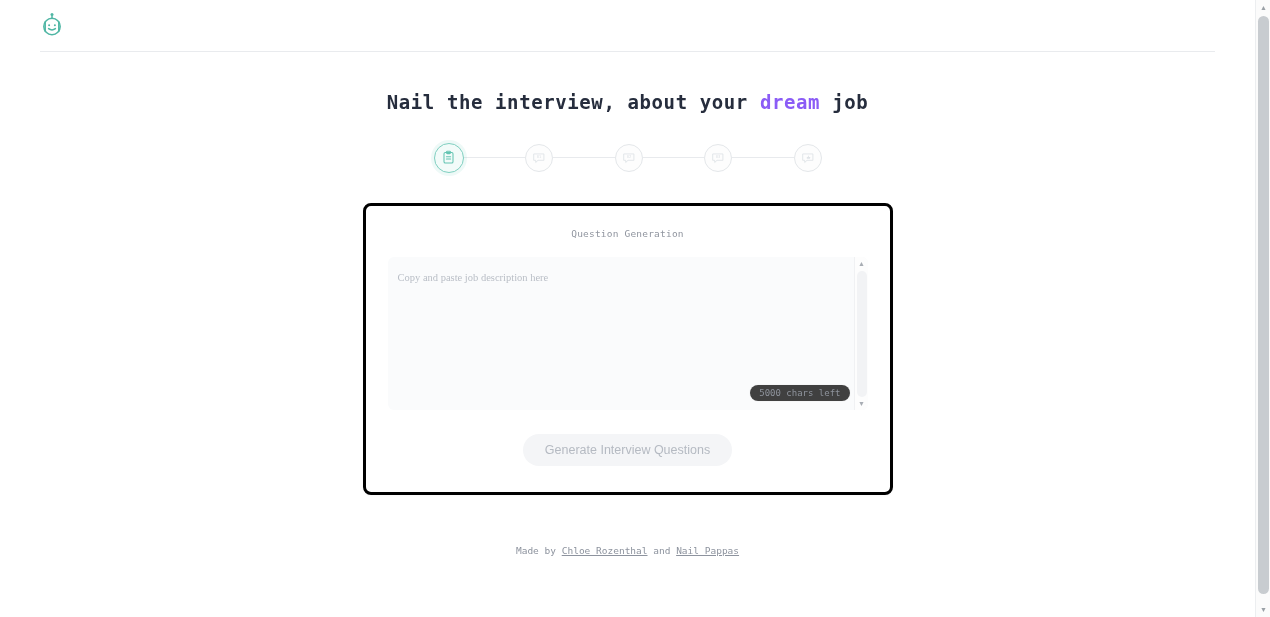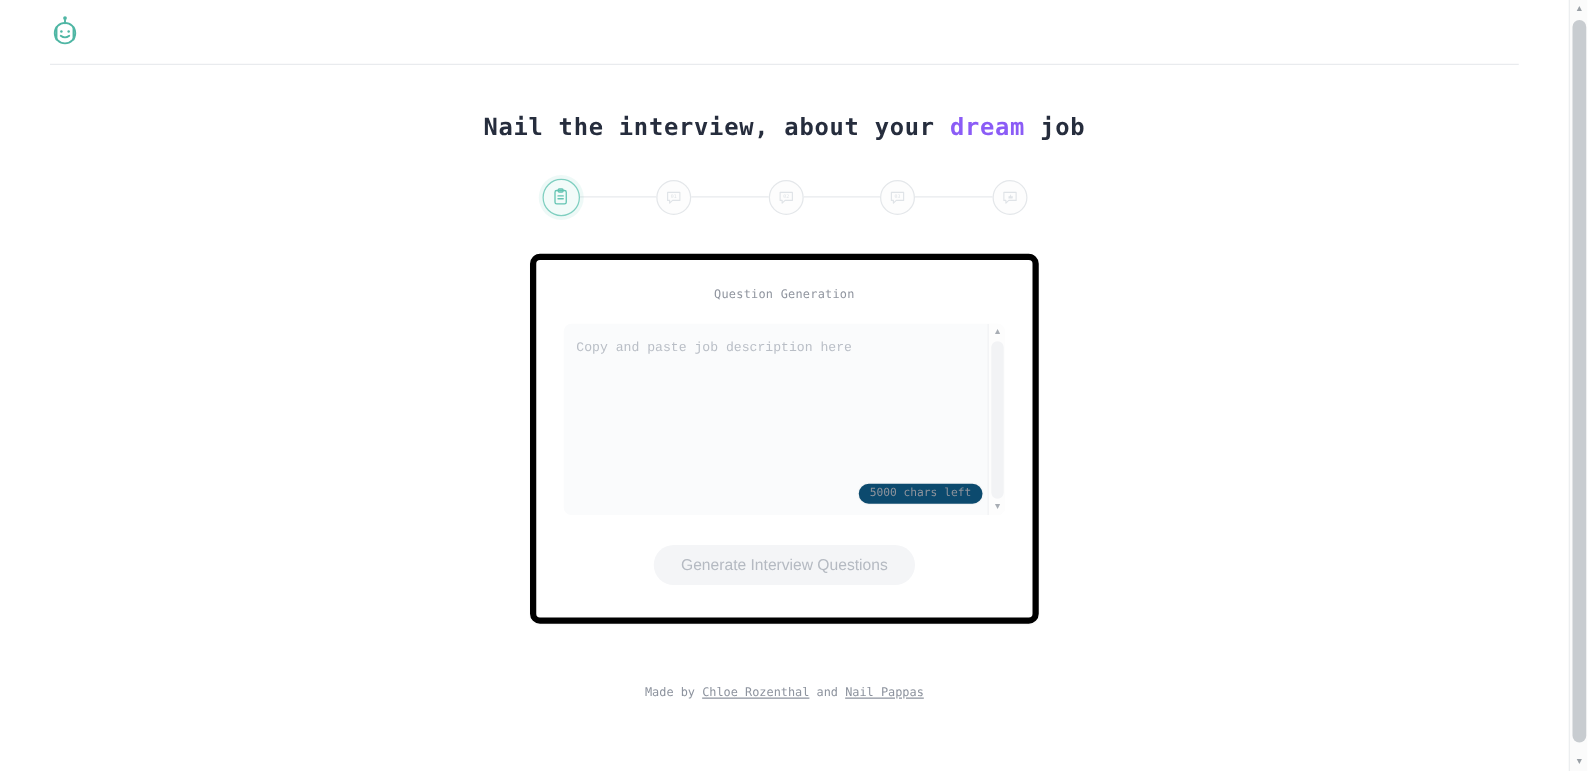--- a/index.html
+++ b/index.html
@@ -129,24 +129,24 @@
     box-shadow: 0 0 0 3px rgba(124,206,191,0.13);
   }
   .step-line {
     flex: 1 1 auto;
     height: 1px;
     background: #e8eaed;
   }
 
   
   .card {
-    width: 407px;
+    width: 530px;
     margin: 30px auto 0 auto;
     background: #ffffff;
-    border: 5px solid #000000;
+    border: 3px solid #000000;
     border-radius: 8px;
     padding: 22px 22px 26px 22px;
     box-shadow: 0 1px 2px rgba(16,24,40,0.03);
   }
   .card-eyebrow {
     text-align: center;
     font-family: "DejaVu Sans Mono", "Liberation Mono", monospace;
     font-size: 9.5px;
     color: #90959f;
     letter-spacing: 0.2px;
@@ -172,21 +172,21 @@
     overflow: hidden;
   }
   .job-textarea {
     width: 100%;
     height: 153px;
     border: 0;
     outline: none;
     resize: none;
     background: transparent;
     padding: 13px 28px 13px 10px;
-    font-family: Liberation Mono, monospace;
+    font-family: Liberation Serif, serif;
     font-size: 10.5px;
     line-height: 1.5;
     color: #3d4椒;
     color: #3d4450;
   }
   .job-textarea::placeholder { color: #b9bec6; }
 
   .ta-scrollbar {
     position: absolute;
     top: 0; right: 0;
@@ -209,21 +209,21 @@
     width: 10px;
     height: 126px;
     background: #f2f3f5;
     border-radius: 5px;
   }
 
   .chars-left {
     position: absolute;
     right: 18px;
     bottom: 9px;
-    background: #0c4a6e;
+    background: #404040;
     border-radius: 11px;
     padding: 3px 9px;
     font-family: "DejaVu Sans Mono", "Liberation Mono", monospace;
     font-size: 9px;
     color: #8e939c;
     box-shadow: 0 0 0 1px rgba(0,0,0,0.02);
   }
 
   
   .card-actions {

